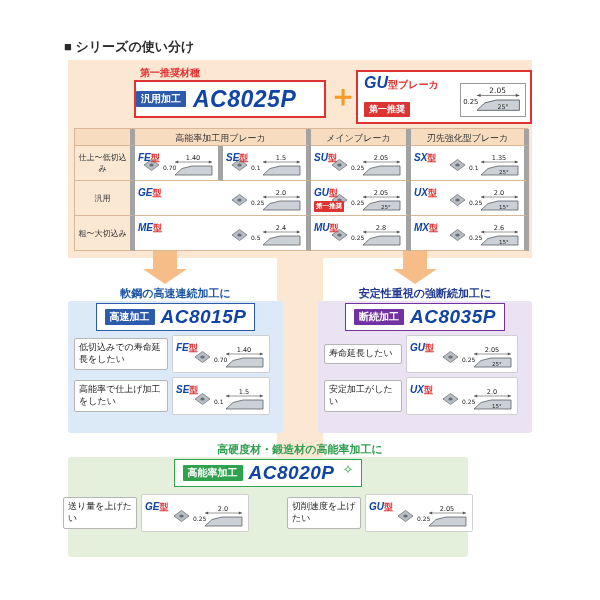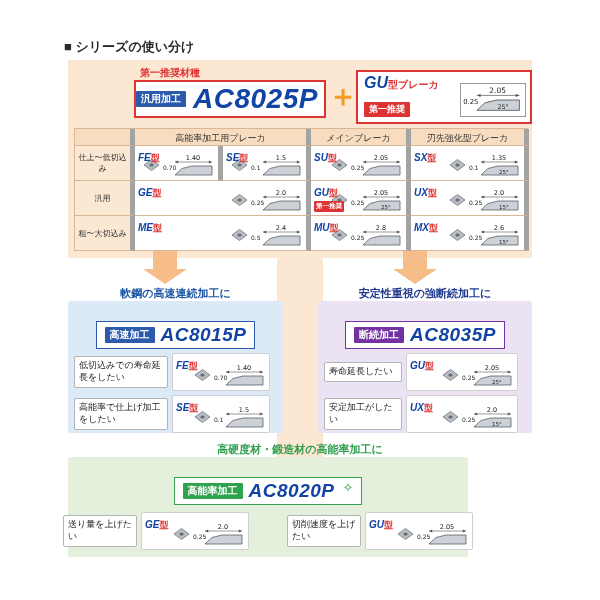--- a/index.html
+++ b/index.html
@@ -13,21 +13,21 @@
   .peach-strip{position:absolute;left:277px;top:255px;width:46px;height:208px;background:#fce7d2}
 
   .first-label{position:absolute;left:140px;top:66px;font-size:10px;font-weight:bold;color:#dd3333;z-index:2}
   .main-grade-box{position:absolute;left:134px;top:80px;width:192px;height:38px;background:#fff;border:2px solid #dd3333;display:flex;align-items:center;gap:7px;z-index:2}
   .badge{display:inline-block;color:#fff;font-size:10px;font-weight:bold;padding:2px 5px;line-height:1.2;border-radius:1px}
   .badge.blue{background:#2d5bab}
   .badge.red{background:#dd3333;font-size:9px}
   .badge.green{background:#2fa24e}
   .badge.purple{background:#7232a2}
   .grade{font-style:italic;font-weight:bold;color:#1144a4;letter-spacing:.5px;white-space:nowrap}
-  .g24{font-size:28px}
+  .g24{font-size:23px}
   .g20{font-size:19px}
   .plus{position:absolute;left:328px;top:76px;font-size:30px;font-weight:900;color:#f59a23;z-index:2}
 
   .gu-box{position:absolute;left:356px;top:70px;width:176px;height:54px;background:#fff;border:2px solid #dd3333;z-index:2}
   .gu-line{position:absolute;left:6px;top:2px;white-space:nowrap}
   .tc-type{font-style:italic;font-weight:bold;color:#1144a4;font-size:10px}
   .tc-type.big{font-size:16px}
   .gu-suffix{color:#dd3333;font-size:10px;font-weight:bold}
   .gu-box .badge{position:absolute;left:6px;bottom:5px}
   .gu-draw{position:absolute;right:4px;top:11px;width:66px;height:34px;border:1px solid #999;background:#fff}
@@ -63,21 +63,21 @@
 
   
   .sec-heading{position:absolute;font-size:11px;font-weight:bold;text-align:center;z-index:2}
   .lh{left:68px;top:286px;width:215px;color:#1b55a5}
   .rh{left:318px;top:286px;width:214px;color:#20388f}
   .bh{left:68px;top:442px;width:464px;color:#2f9e4e}
   .panel{position:absolute;z-index:2;border-radius:3px}
   .lp{left:68px;top:301px;width:215px;height:132px;background:#dce9f7}
   .rp{left:318px;top:301px;width:214px;height:132px;background:#ebe3f4}
   .bp{left:68px;top:457px;width:400px;height:100px;background:#e4f0dc}
-  .grade-strip{display:flex;align-items:center;gap:6px;background:#fff;width:max-content;margin:20px auto 3px;padding:2px 8px;border:1.5px solid #2d5bab}
+  .grade-strip{display:flex;align-items:center;gap:6px;background:#fff;width:max-content;margin:2px auto 3px;padding:2px 8px;border:1.5px solid #2d5bab}
   .rp .grade-strip{border-color:#7232a2}
   .bp .grade-strip{border-color:#2fa24e}
   .opt-row{display:flex;align-items:center;gap:4px;margin:4px 6px}
   .opt-text{background:#fff;border:1px solid #b5b5b5;font-size:9px;line-height:1.3;padding:3px 4px;width:94px;border-radius:2px}
   .opt-cell{position:relative;width:98px;height:38px;background:#fff;border:1px solid #cfcfcf;border-radius:2px}
   .rp .opt-text{width:78px}
   .rp .opt-cell{width:112px}
   .cols{display:flex;justify-content:center;gap:26px;margin-top:2px}
   .bp .opt-text{width:74px}
   .bp .opt-cell{width:108px}

